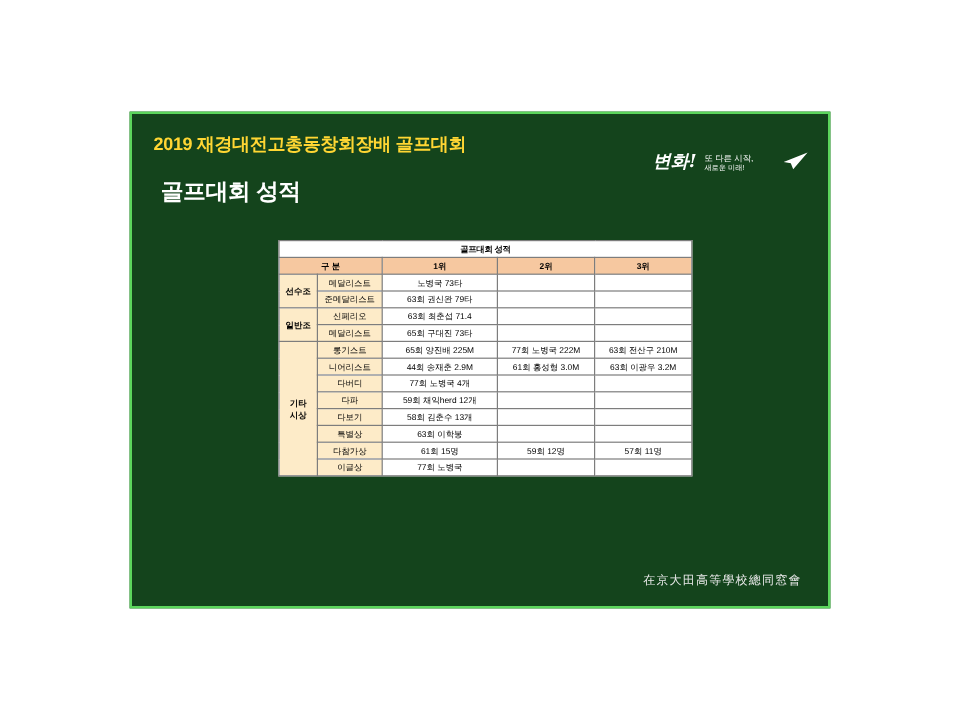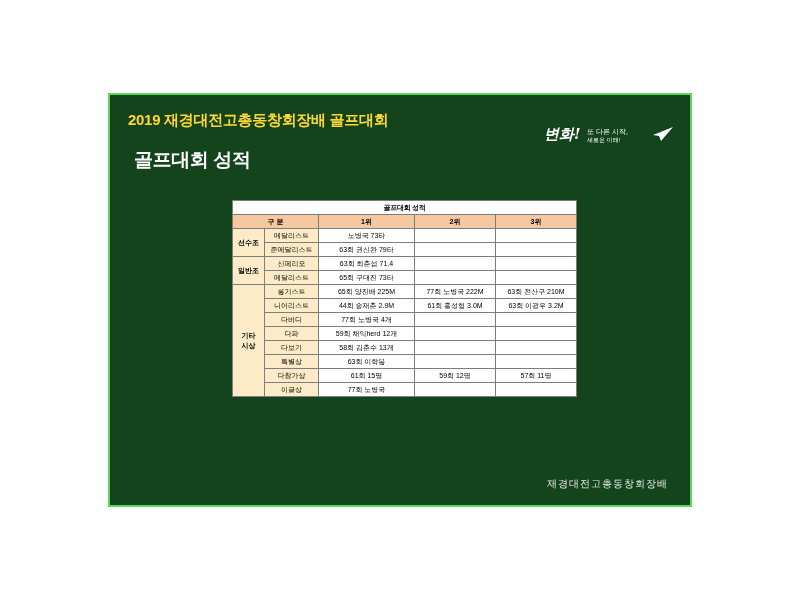--- a/index.html
+++ b/index.html
@@ -261,14 +261,14 @@
         <tr>
           <td class="sub">이글상</td>
           <td class="val">77회 노병국</td>
           <td class="blank"></td>
           <td class="blank"></td>
         </tr>
       </tbody>
     </table>
   </div>
 
-  <div id="footer">재경대전고총동창회장배</div>
+  <div id="footer">在京大田高等學校總同窓會</div>
 </div>
 
 </body></html>

